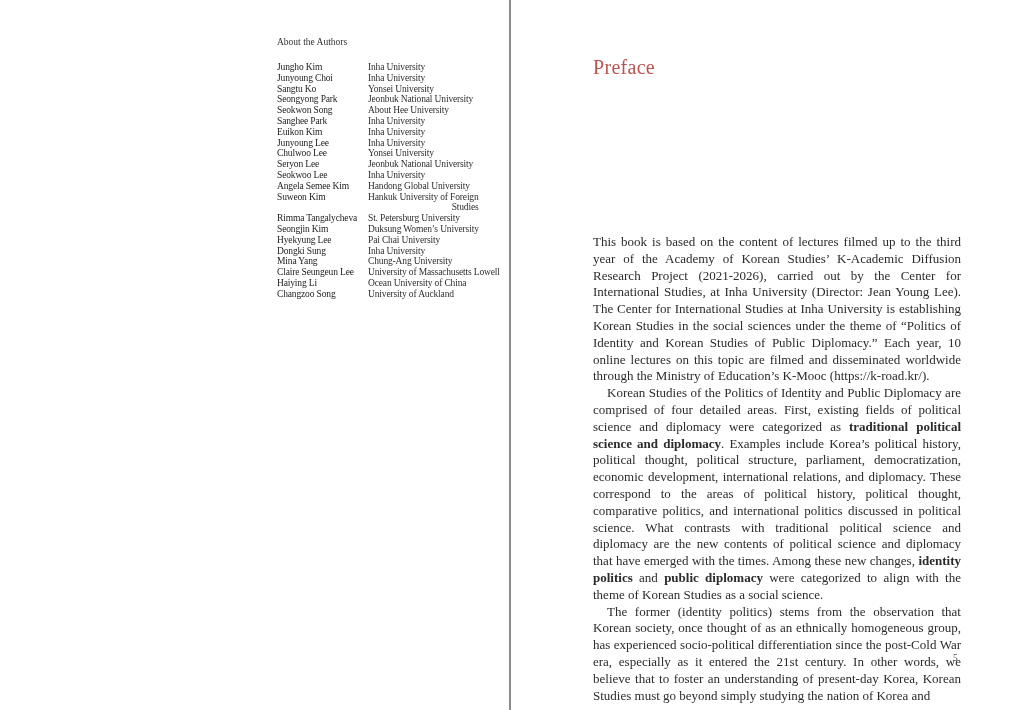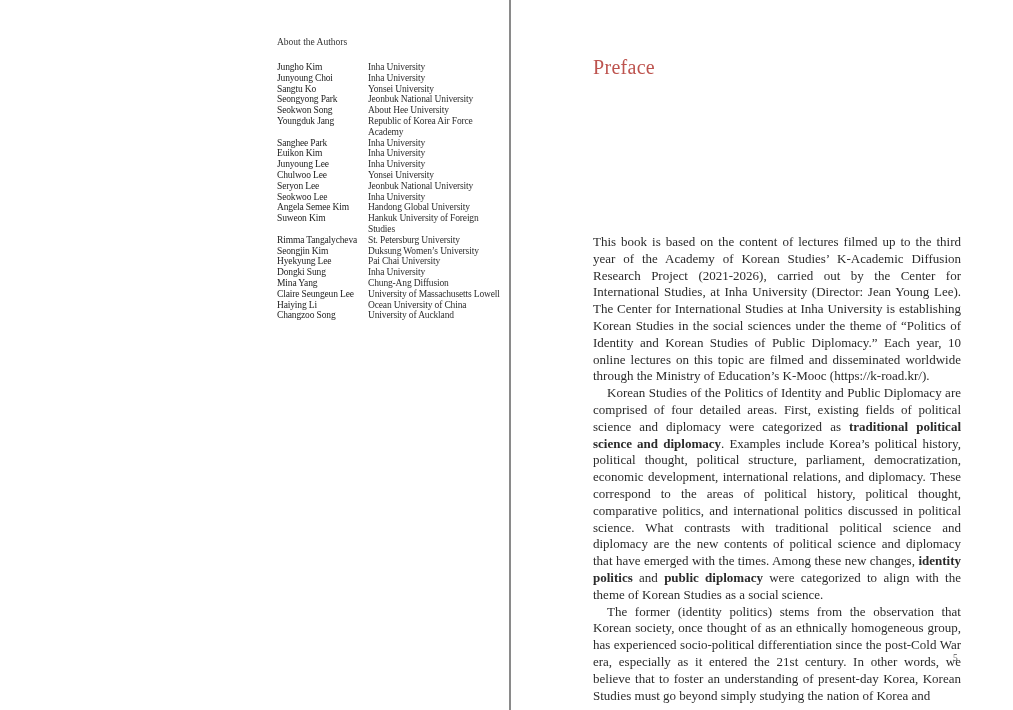--- a/index.html
+++ b/index.html
@@ -41,20 +41,21 @@
   .author-row { display: flex; align-items: flex-start; }
   .author-name {
     width: 91px;
     flex: none;
     font-weight: 400;
     color: #1c1c1c;
   }
   .author-uni {
     white-space: pre;
     color: #2e2e2e;
+    text-align: right;
   }
   
   .preface-title {
     position: absolute;
     left: 593px;
     top: 56px;
     margin: 0;
     font-size: 20px;
     font-weight: 400;
     letter-spacing: 0.3px;
@@ -108,25 +109,20 @@
           <div class="author-row">
             <span class="author-name">Seongyong Park</span>
             <span class="author-uni">Jeonbuk National University</span>
           </div>
 
           <div class="author-row">
             <span class="author-name">Seokwon Song</span>
             <span class="author-uni">About Hee University</span>
           </div>
 
-          <div class="author-row">
-            <span class="author-name">Youngduk Jang</span>
-            <span class="author-uni">Republic of Korea Air Force
-Academy</span>
-          </div>
 
           <div class="author-row">
             <span class="author-name">Sanghee Park</span>
             <span class="author-uni">Inha University</span>
           </div>
 
           <div class="author-row">
             <span class="author-name">Euikon Kim</span>
             <span class="author-uni">Inha University</span>
           </div>
@@ -177,21 +173,21 @@
             <span class="author-uni">Pai Chai University</span>
           </div>
 
           <div class="author-row">
             <span class="author-name">Dongki Sung</span>
             <span class="author-uni">Inha University</span>
           </div>
 
           <div class="author-row">
             <span class="author-name">Mina Yang</span>
-            <span class="author-uni">Chung-Ang Diffusion</span>
+            <span class="author-uni">Chung-Ang University</span>
           </div>
 
           <div class="author-row">
             <span class="author-name">Claire Seungeun Lee</span>
             <span class="author-uni">University of Massachusetts Lowell</span>
           </div>
 
           <div class="author-row">
             <span class="author-name">Haiying Li</span>
             <span class="author-uni">Ocean University of China</span>

